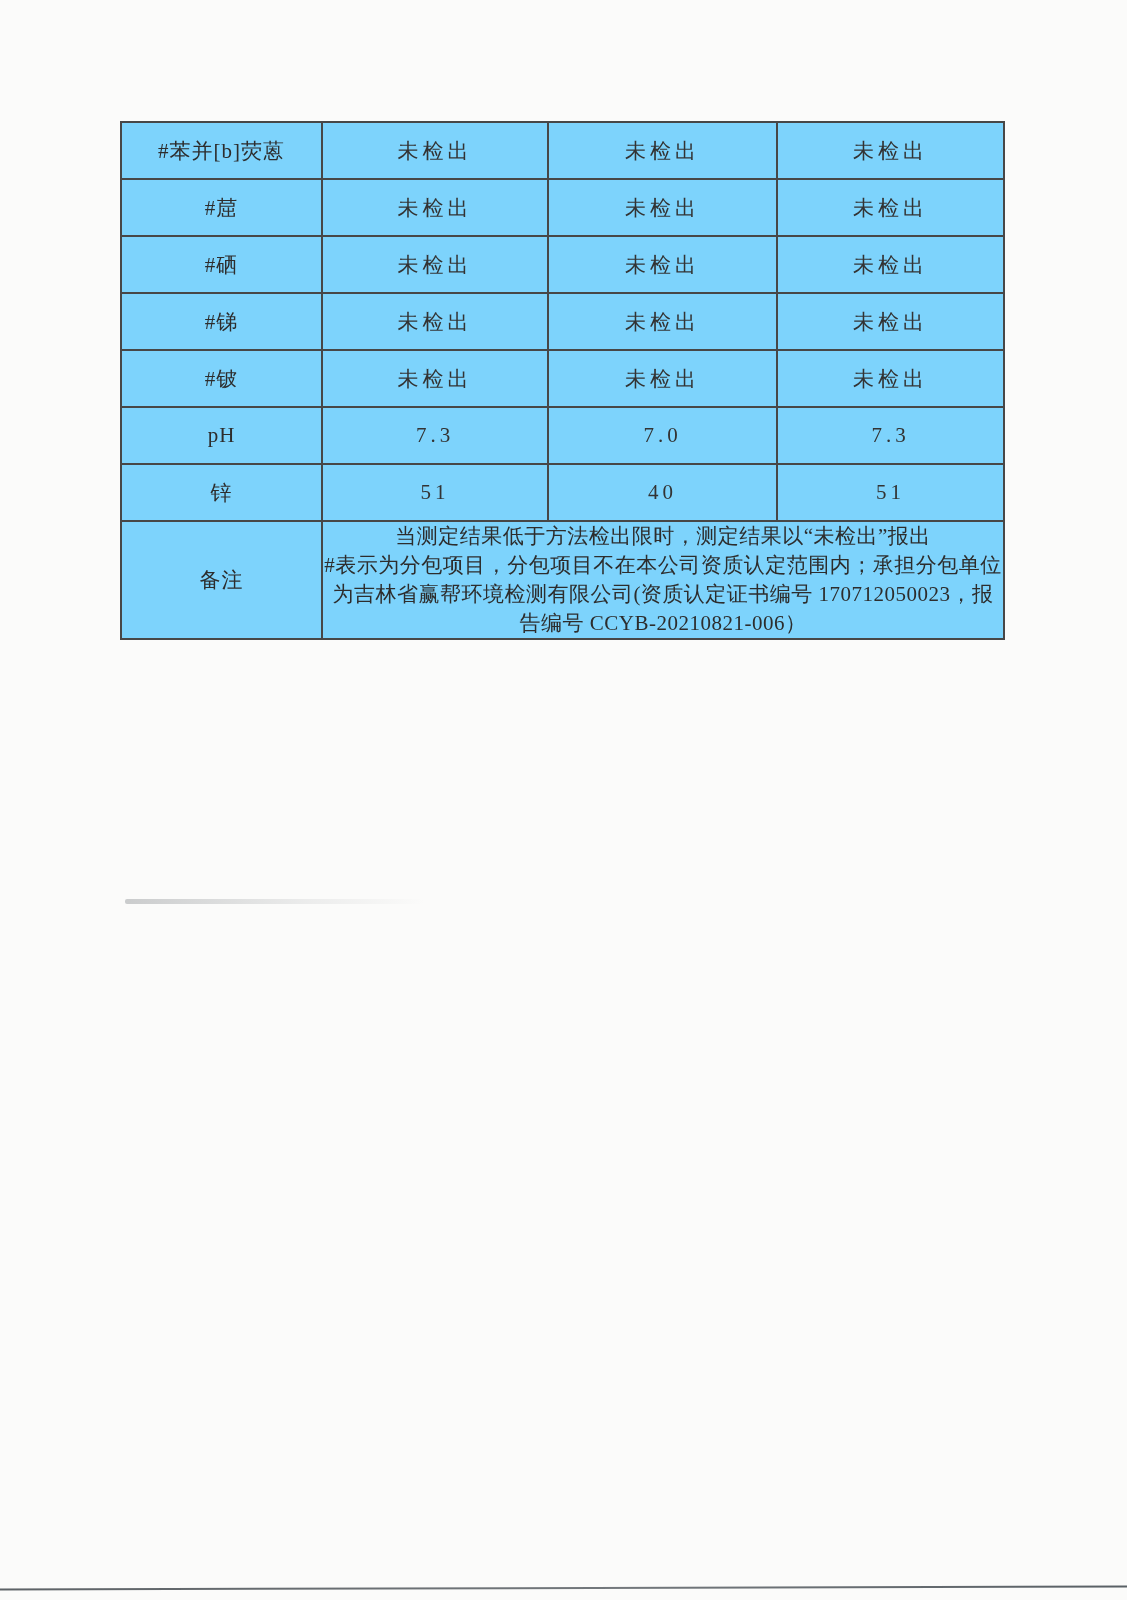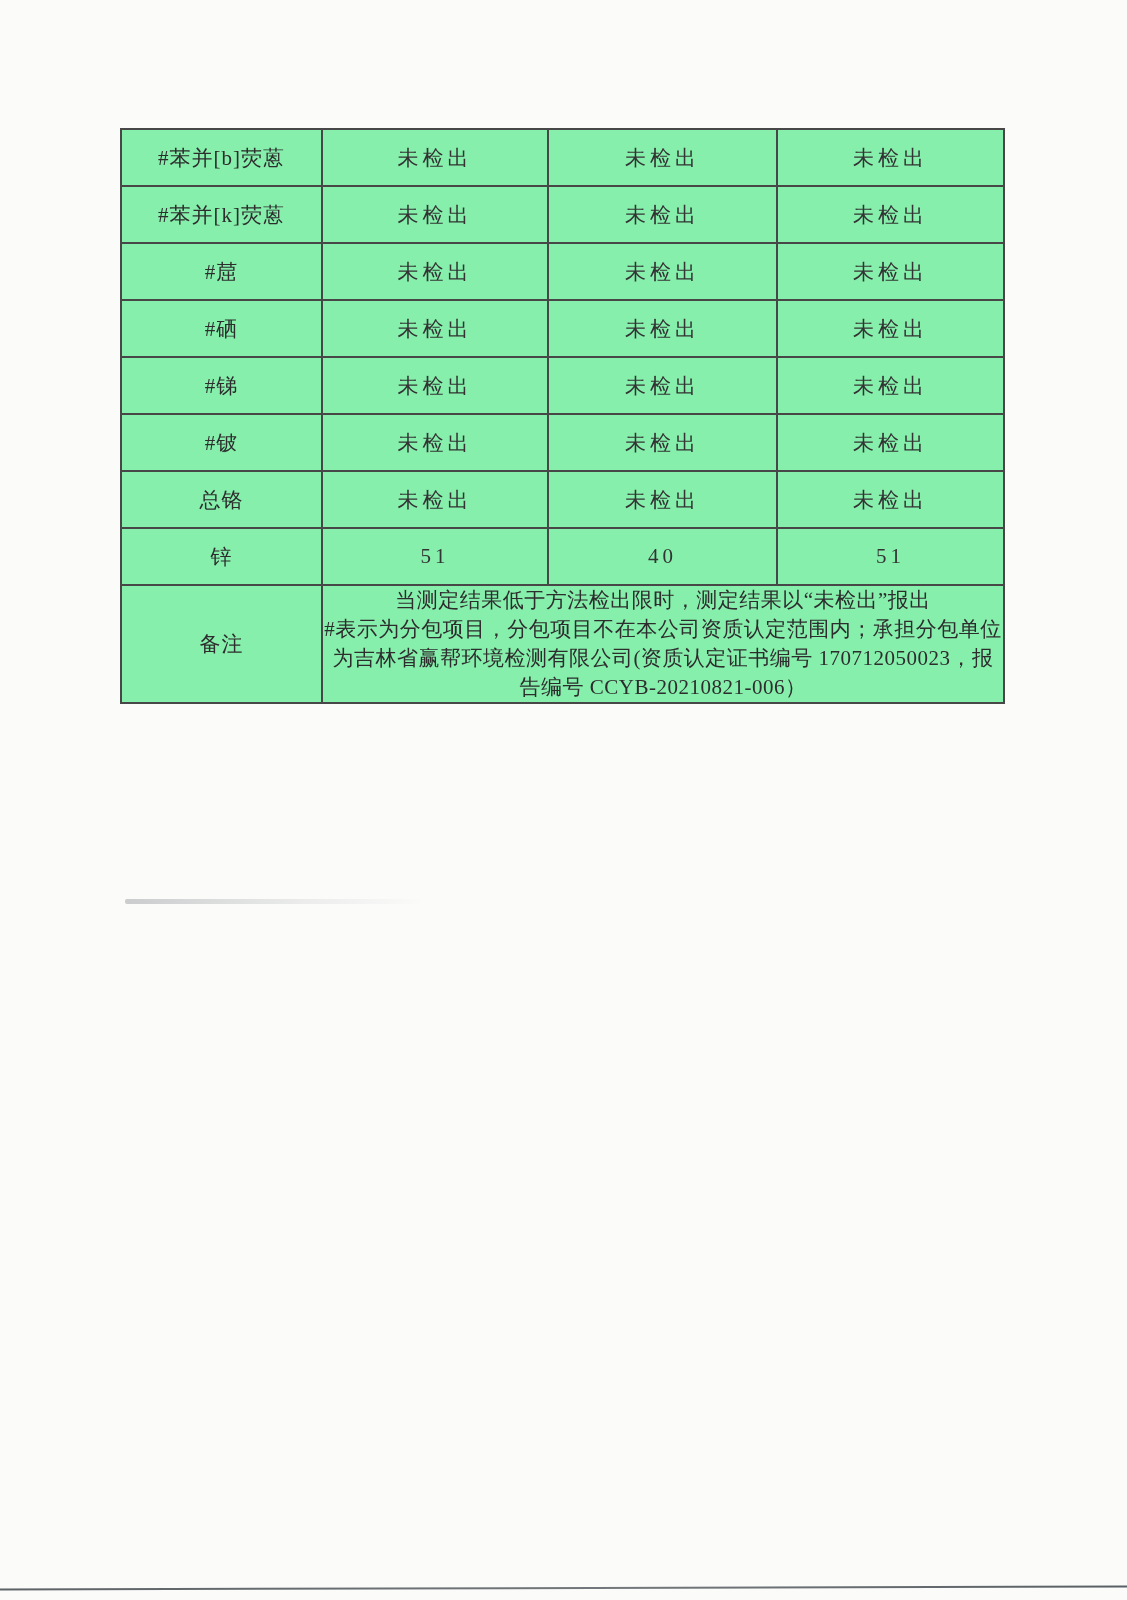--- a/index.html
+++ b/index.html
@@ -15,25 +15,25 @@
     color: #2e2e2e;
     overflow: hidden;
   }
   .page {
     position: absolute;
     inset: 0;
   }
   table.results {
     position: absolute;
     left: 120px;
-    top: 128px;
+    top: 121px;
     width: 883px;
     border-collapse: collapse;
     table-layout: fixed;
-    background: #86efac;
+    background: #7dd3fc;
   }
   table.results td {
     border: 2px solid #474747;
     text-align: center;
     vertical-align: middle;
     font-size: 21px;
     padding: 0;
     overflow: hidden;
   }
   tr.r td { height: 55px; }
@@ -90,26 +90,20 @@
       <col style="width:227px">
     </colgroup>
     <tbody>
       <tr class="r">
         <td class="p">#苯并[b]荧蒽</td>
         <td class="v">未检出</td>
         <td class="v">未检出</td>
         <td class="v">未检出</td>
       </tr>
       <tr class="r">
-        <td class="p">#苯并[k]荧蒽</td>
-        <td class="v">未检出</td>
-        <td class="v">未检出</td>
-        <td class="v">未检出</td>
-      </tr>
-      <tr class="r">
         <td class="p">#䓛</td>
         <td class="v">未检出</td>
         <td class="v">未检出</td>
         <td class="v">未检出</td>
       </tr>
       <tr class="r">
         <td class="p">#硒</td>
         <td class="v">未检出</td>
         <td class="v">未检出</td>
         <td class="v">未检出</td>
@@ -120,24 +114,24 @@
         <td class="v">未检出</td>
         <td class="v">未检出</td>
       </tr>
       <tr class="r">
         <td class="p">#铍</td>
         <td class="v">未检出</td>
         <td class="v">未检出</td>
         <td class="v">未检出</td>
       </tr>
       <tr class="r">
-        <td class="p">总铬</td>
-        <td class="v">未检出</td>
-        <td class="v">未检出</td>
-        <td class="v">未检出</td>
+        <td class="p">pH</td>
+        <td class="v">7.3</td>
+        <td class="v">7.0</td>
+        <td class="v">7.3</td>
       </tr>
       <tr class="r">
         <td class="p">锌</td>
         <td class="v">51</td>
         <td class="v">40</td>
         <td class="v">51</td>
       </tr>
       <tr class="remarks-row">
         <td class="p">备注</td>
         <td class="remarks" colspan="3">

